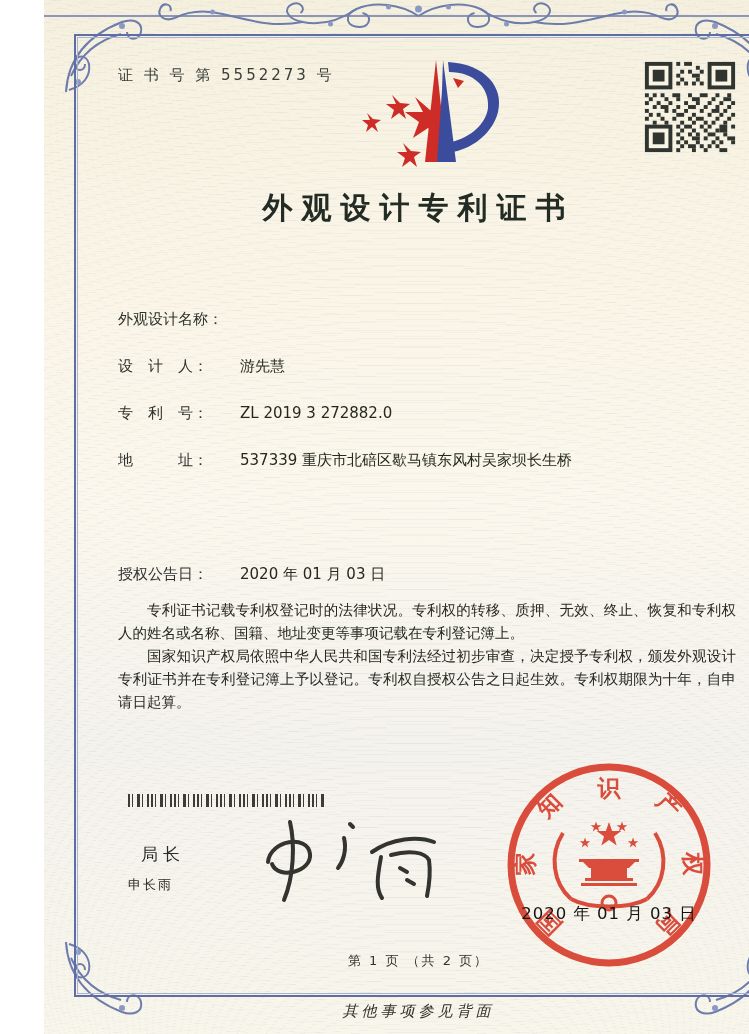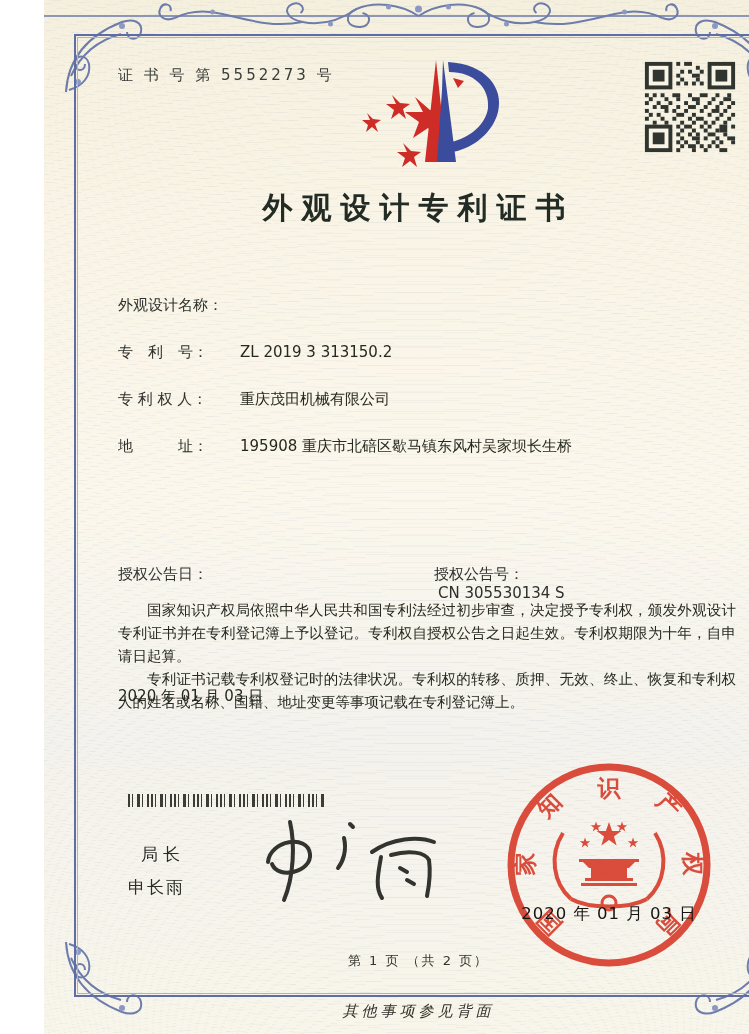--- a/index.html
+++ b/index.html
@@ -16,36 +16,36 @@
   .ornament-layer{position:absolute;inset:0;pointer-events:none;}
   .frame{position:absolute;left:30px;top:34px;width:694px;height:959px;border:2px solid #5e6da3;}
   .frame-inner{position:absolute;inset:1px;border:1px solid #a9b2d1;}
   .cert-number{position:absolute;left:74px;top:66px;font-size:15px;letter-spacing:3px;color:#3a3d38;}
   .logo{position:absolute;left:296px;top:50px;}
   .qr{position:absolute;left:597px;top:58px;}
   .doc-title{position:absolute;left:0;right:0;top:188px;text-align:center;
     font-family:"DejaVu Serif","Liberation Serif",serif;font-weight:bold;
     font-size:30px;letter-spacing:9px;color:#232b25;}
   .fields{position:absolute;left:74px;top:282px;width:620px;}
-  .f-row{display:flex;align-items:center;height:47px;font-size:15px;line-height:19px;}
+  .f-row{display:flex;align-items:flex-end;height:47px;font-size:15px;line-height:19px;}
   .f-label{width:122px;flex:0 0 122px;white-space:nowrap;color:#2e312c;}
   .f-value{color:#26291f;white-space:nowrap;}
   .grant-row{position:absolute;left:74px;top:565px;width:640px;font-size:15px;line-height:19px;}
-  .grant-pair{display:inline-flex;flex-direction:column;}
+  .grant-pair{display:inline-flex;}
   .grant-pair.second{position:absolute;left:316px;top:0;}
   .body-text{position:absolute;left:74px;top:599px;width:618px;font-size:14.5px;line-height:23px;
     text-align:justify;color:#26291f;}
   .body-text p{margin:0;text-indent:2em;}
   .barcode{position:absolute;left:84px;top:794px;width:196px;height:13px;opacity:.88;
     background:repeating-linear-gradient(90deg,
       #23241f 0 2px,transparent 2px 4px,#23241f 4px 5px,transparent 5px 9px,
       #23241f 9px 12px,transparent 12px 14px,#23241f 14px 15px,transparent 15px 19px,
       #23241f 19px 21px,transparent 21px 23px);}
   .signer-role{position:absolute;left:97px;top:843px;font-size:17px;letter-spacing:5px;color:#2a2c27;}
-  .signer-name{position:absolute;left:84px;top:876px;font-size:17px;letter-spacing:2px;color:#2a2c27;}
+  .signer-name{position:absolute;left:84px;top:876px;font-size:13px;letter-spacing:2px;color:#2a2c27;}
   .signature{position:absolute;left:196px;top:810px;}
   .seal{position:absolute;left:458px;top:758px;}
   .seal-date{position:absolute;left:458px;top:903px;width:214px;text-align:center;
     font-size:16.5px;letter-spacing:1px;color:#141412;z-index:6;}
   .page-footer{position:absolute;left:0;right:0;top:952px;text-align:center;
     font-size:13px;letter-spacing:2px;color:#33362f;}
   .back-note{position:absolute;left:0;right:0;top:1002px;text-align:center;
     font-family:"DejaVu Serif","Liberation Serif",serif;font-style:italic;
     font-size:15px;letter-spacing:4px;color:#33312a;}
 </style>
@@ -225,47 +225,43 @@
     </g>
   </svg>
 
   <div class="doc-title">外观设计专利证书</div>
 
   <div class="fields">
     <div class="f-row">
       <span class="f-label">外观设计名称：</span>
     </div>
     <div class="f-row">
-      <span class="f-label">专　利　号：</span>
-      <span class="f-value">ZL 2019 3 313150.2</span>
+      <span class="f-label">设　计　人：</span>
+      <span class="f-value">游先慧</span>
     </div>
     <div class="f-row">
-      <span class="f-label">专 利 权 人：</span>
-      <span class="f-value">重庆茂田机械有限公司</span>
+      <span class="f-label">专　利　号：</span>
+      <span class="f-value">ZL 2019 3 272882.0</span>
     </div>
     <div class="f-row">
       <span class="f-label">地　　　址：</span>
-      <span class="f-value">195908 重庆市北碚区歇马镇东风村吴家坝长生桥</span>
+      <span class="f-value">537339 重庆市北碚区歇马镇东风村吴家坝长生桥</span>
     </div>
   </div>
 
   <div class="grant-row">
     <span class="grant-pair">
       <span class="f-label" style="width:122px;flex:0 0 122px;">授权公告日：</span>
       <span class="f-value">2020 年 01 月 03 日</span>
     </span>
-    <span class="grant-pair second">
-      <span>授权公告号：</span>
-      <span style="margin-left:4px;">CN 305530134 S</span>
-    </span>
   </div>
 
   <div class="body-text">
+    <p>专利证书记载专利权登记时的法律状况。专利权的转移、质押、无效、终止、恢复和专利权人的姓名或名称、国籍、地址变更等事项记载在专利登记簿上。</p>
     <p>国家知识产权局依照中华人民共和国专利法经过初步审查，决定授予专利权，颁发外观设计专利证书并在专利登记簿上予以登记。专利权自授权公告之日起生效。专利权期限为十年，自申请日起算。</p>
-    <p>专利证书记载专利权登记时的法律状况。专利权的转移、质押、无效、终止、恢复和专利权人的姓名或名称、国籍、地址变更等事项记载在专利登记簿上。</p>
   </div>
 
   <div class="barcode"></div>
 
   <div class="signer-role">局长</div>
   <div class="signer-name">申长雨</div>
 
   <svg class="signature" width="210" height="100" viewBox="0 0 210 100">
     <g fill="none" stroke="#33342f" stroke-width="4" stroke-linecap="round" stroke-linejoin="round">
       <path d="M28,52 C30,30 68,24 70,44 C72,62 38,70 32,54"></path>

